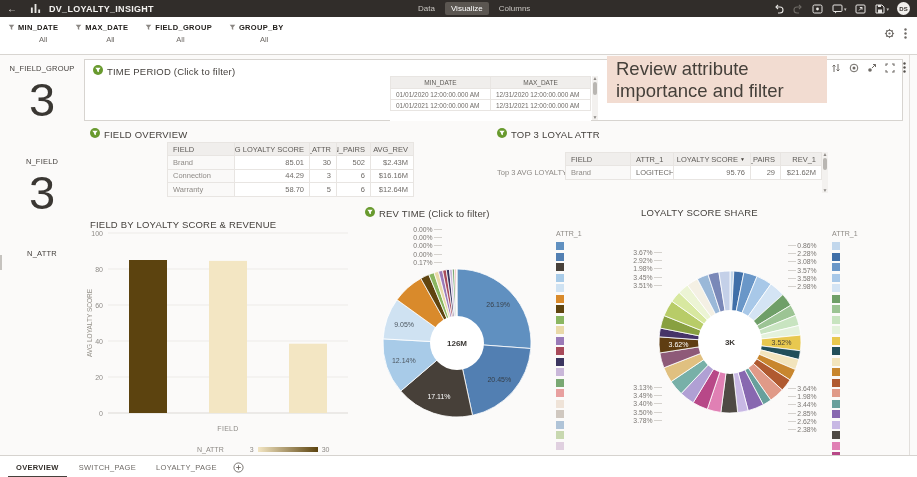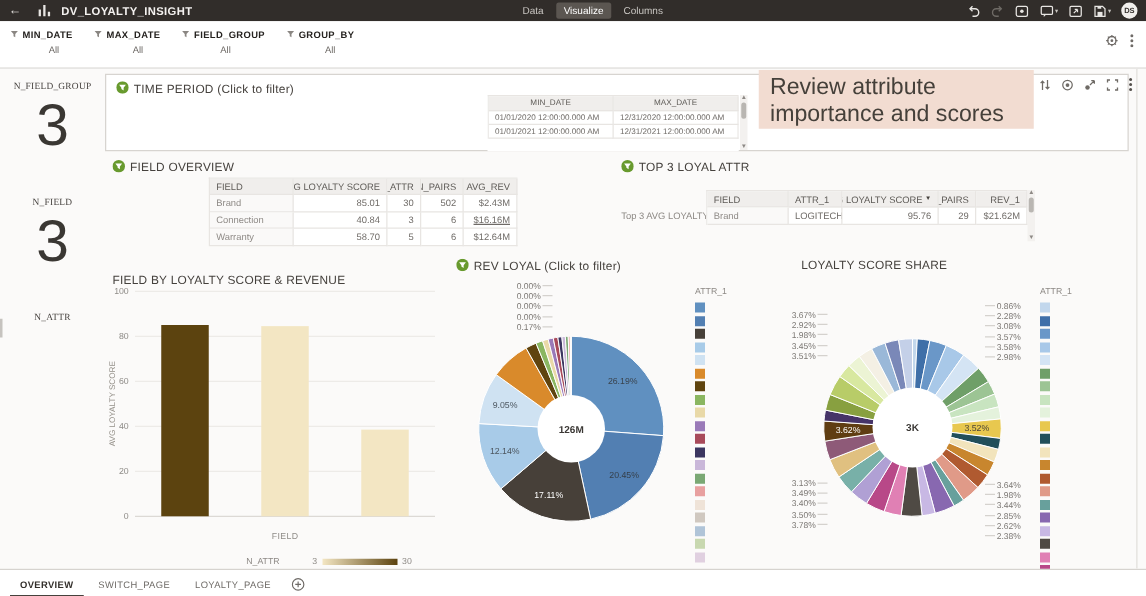--- a/index.html
+++ b/index.html
@@ -31,21 +31,21 @@
            color:#25221f;letter-spacing:.3px;}
   .flt-val{margin-left:31px;margin-top:3px;font-size:7.5px;color:#6d6965;}
   .fb-right{position:absolute;right:10px;top:8px;display:flex;align-items:center;gap:9px;color:#6f6b67;}
 
   
   .canvas{position:absolute;left:0;top:55px;width:917px;height:400px;background:#fbfaf9;overflow:hidden;}
   .canvas-right-line{position:absolute;left:909px;top:0;width:1px;height:400px;background:#e2dfdc;}
   .left-handle{position:absolute;left:0;top:200px;width:2px;height:15px;background:#c6c3bf;}
 
   .kpi-label{position:absolute;left:0;width:84px;text-align:center;font-size:7.5px;
-             color:#454残;color:#45413e;letter-spacing:.2px;font-family:Liberation Serif, serif;}
+             color:#454残;color:#45413e;letter-spacing:.2px;}
   .kpi-value{position:absolute;left:0;width:84px;text-align:center;font-size:47px;
              font-weight:400;color:#3a3733;line-height:1;}
 
   .card-tp{position:absolute;left:84px;top:4px;width:819px;height:62px;background:#fff;
            border:1px solid #d7d4d0;}
   .viz-title{display:flex;align-items:center;gap:4px;font-size:9.5px;color:#45413d;letter-spacing:.2px;}
   .viz-title .txt{white-space:nowrap;}
   .subtitle{font-size:7.5px;color:#8d8985;margin-top:26px;}
 
   .annotation{position:absolute;left:607px;top:1px;width:220px;height:47px;padding:2px 9px;
@@ -250,21 +250,21 @@
             <div class="tc" style="width: 100px; height: 11px; justify-content: flex-start;">12/31/2021 12:00:00.000 AM</div>
           </div>
         </div>
       </div>
     <div class="vscroll" style="left:592px;top:21px;height:44px;">
       <div class="vthumb" style="top:6px;height:13px;"></div>
       <div class="varrow" style="top:0;">▲</div>
       <div class="varrow" style="bottom:0;">▼</div>
     </div>
 
-    <div class="annotation" id="annotation" style="background: rgb(242, 220, 209);">Review attribute importance and scores</div>
+    <div class="annotation" id="annotation" style="background: rgb(242, 220, 209);">Review attribute importance and filter</div>
 
     <div class="viz-tools">
       <span>
         <svg width="10" height="10" viewBox="0 0 10 10">
             <path d="M3 9V2M1.5 3.5 3 2l1.5 1.5M7 1v7M5.5 6.5 7 8l1.5-1.5" fill="none" stroke="#6f6b66" stroke-width="1"></path>
           </svg>
       </span>
       <span>
         <svg width="10" height="10" viewBox="0 0 10 10">
             <circle cx="5" cy="5" r="3.8" fill="none" stroke="#6f6b66" stroke-width="1"></circle>
@@ -321,24 +321,24 @@
           </div>
           <div class="tr">
             <div class="tc shade" style="width: 67px; height: 13.5px; justify-content: flex-start;">Brand</div>
             <div class="tc" style="width: 75px; height: 13.5px; justify-content: flex-end;">85.01</div>
             <div class="tc" style="width: 27px; height: 13.5px; justify-content: flex-end;">30</div>
             <div class="tc" style="width: 34px; height: 13.5px; justify-content: flex-end;">502</div>
             <div class="tc" style="width: 43px; height: 13.5px; justify-content: flex-end;">$2.43M</div>
           </div>
           <div class="tr">
             <div class="tc shade" style="width: 67px; height: 13.5px; justify-content: flex-start;">Connection</div>
-            <div class="tc" style="width: 75px; height: 13.5px; justify-content: flex-end;">40.84</div>
+            <div class="tc" style="width: 75px; height: 13.5px; justify-content: flex-end;">44.29</div>
             <div class="tc" style="width: 27px; height: 13.5px; justify-content: flex-end;">3</div>
             <div class="tc" style="width: 34px; height: 13.5px; justify-content: flex-end;">6</div>
-            <div class="tc" style="width: 43px; height: 13.5px; justify-content: flex-end; text-decoration: underline;">$16.16M</div>
+            <div class="tc" style="width: 43px; height: 13.5px; justify-content: flex-end;">$16.16M</div>
           </div>
           <div class="tr">
             <div class="tc shade" style="width: 67px; height: 13.5px; justify-content: flex-start;">Warranty</div>
             <div class="tc" style="width: 75px; height: 13.5px; justify-content: flex-end;">58.70</div>
             <div class="tc" style="width: 27px; height: 13.5px; justify-content: flex-end;">5</div>
             <div class="tc" style="width: 34px; height: 13.5px; justify-content: flex-end;">6</div>
             <div class="tc" style="width: 43px; height: 13.5px; justify-content: flex-end;">$12.64M</div>
           </div>
         </div>
       </div>
@@ -417,21 +417,21 @@
       <span>30</span>
     </div>
 
     <div class="viz-title" style="position:absolute;left:365px;top:152px;">
       <span>
         <svg width="10" height="10" viewBox="0 0 10 10">
             <circle cx="5" cy="5" r="5" fill="#689a2e"></circle>
             <path d="M2.3 2.8h5.4L5.9 5.1v2.2L4.1 6.2V5.1z" fill="#fff"></path>
           </svg>
       </span>
-      <span class="txt">REV LOYAL (Click to filter)</span>
+      <span class="txt">REV TIME (Click to filter)</span>
     </div>
     <svg id="pie1" width="180" height="232" style="position:absolute;left:368px;top:163px;">
         <path d="M89 125 L89.00 51.00 A74 74 0 0 1 162.79 130.53 Z" fill="#6090c0" stroke="#ffffff" stroke-width="0.8"></path>
         <path d="M89 125 L162.79 130.53 A74 74 0 0 1 104.51 197.36 Z" fill="#527fb2" stroke="#ffffff" stroke-width="0.8"></path>
         <path d="M89 125 L104.51 197.36 A74 74 0 0 1 32.73 173.06 Z" fill="#474039" stroke="#ffffff" stroke-width="0.8"></path>
         <path d="M89 125 L32.73 173.06 A74 74 0 0 1 15.12 120.86 Z" fill="#a8cbe8" stroke="#ffffff" stroke-width="0.8"></path>
         <path d="M89 125 L15.12 120.86 A74 74 0 0 1 28.97 81.73 Z" fill="#cfe2f2" stroke="#ffffff" stroke-width="0.8"></path>
         <path d="M89 125 L28.97 81.73 A74 74 0 0 1 52.86 60.42 Z" fill="#d98a2b" stroke="#ffffff" stroke-width="0.8"></path>
         <path d="M89 125 L52.86 60.42 A74 74 0 0 1 60.81 56.58 Z" fill="#5f440f" stroke="#ffffff" stroke-width="0.8"></path>
         <path d="M89 125 L60.81 56.58 A74 74 0 0 1 66.04 54.65 Z" fill="#8ab661" stroke="#ffffff" stroke-width="0.8"></path>

